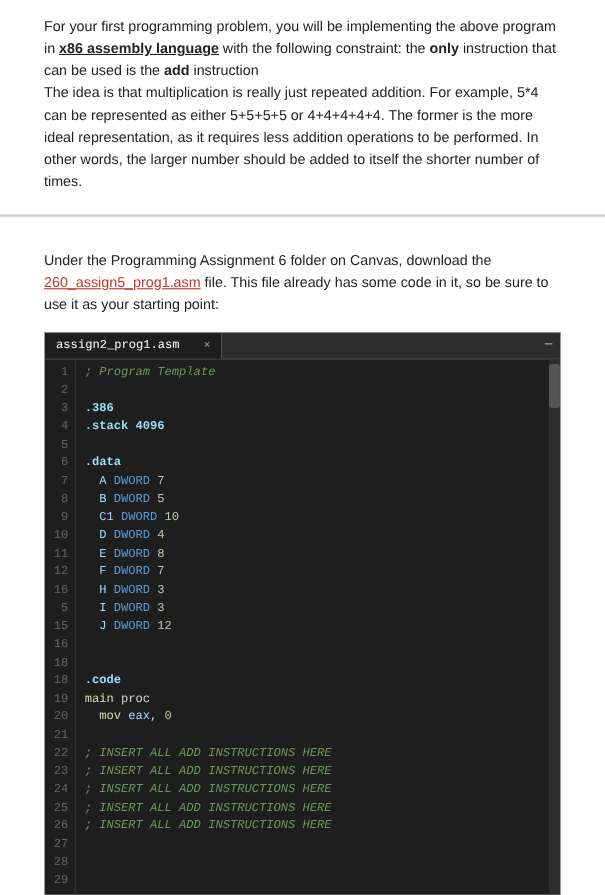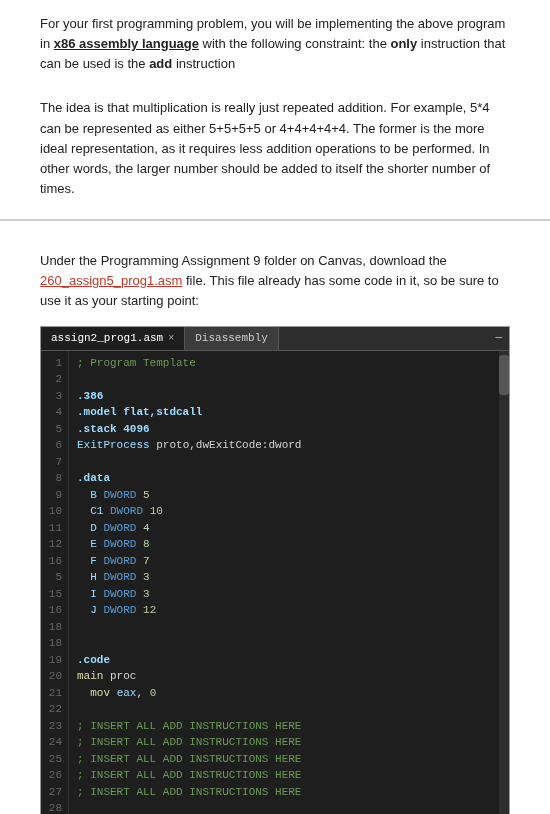--- a/index.html
+++ b/index.html
@@ -14,21 +14,21 @@
     .page-container {
       width: 550px;
       padding: 0;
     }
     .section-top {
       padding: 14px 40px 20px 40px;
       border-bottom: 2px solid #ccc;
     }
     .section-top p {
       line-height: 1.55;
-      margin-bottom: 24px;
+      margin-bottom: 0;
     }
     .section-top p:last-child {
       margin-bottom: 0;
     }
     .underline-bold {
       text-decoration: underline;
       font-weight: bold;
     }
     .bold {
       font-weight: bold;
@@ -60,21 +60,21 @@
     }
     .tab-item {
       padding: 3px 10px;
       color: #ccc;
       font-size: 11px;
       background: #3c3c3c;
       border-right: 1px solid #555;
       cursor: pointer;
       display: flex;
       align-items: center;
-      gap: 5px;
+      gap: 22px;
       height: 100%;
     }
     .tab-item.active {
       background: #1e1e1e;
       color: #fff;
     }
     .tab-close {
       color: #aaa;
       font-size: 10px;
     }
@@ -96,21 +96,21 @@
       line-height: 1.5;
     }
     .code-content {
       padding: 4px 8px;
       color: #d4d4d4;
       font-size: 11px;
       line-height: 1.5;
       flex: 1;
       overflow: hidden;
     }
-    .code-content .comment { color: #6a9955; }
+    .code-content .comment { color: #6a9955; font-style: italic; }
     .code-content .directive { color: #9cdcfe; font-weight: bold; }
     .scrollbar-right {
       width: 10px;
       background: #2d2d2d;
       display: flex;
       flex-direction: column;
     }
     .scrollbar-thumb {
       background: #555;
       height: 40px;
@@ -125,32 +125,29 @@
 
   <div class="section-top">
     <p>
       <span>For your first programming problem, you will be implementing the above program in </span><span class="underline-bold">x86 assembly language</span><span> with the following constraint: the </span><span class="bold">only</span><span> instruction that can be used is the </span><span class="bold">add</span><span> instruction</span>
     </p>
     <p>The idea is that multiplication is really just repeated addition. For example, 5*4 can be represented as either 5+5+5+5 or 4+4+4+4+4. The former is the more ideal representation, as it requires less addition operations to be performed. In other words, the larger number should be added to itself the shorter number of times.</p>
   </div>
 
   <div class="section-bottom">
     <p>
-      <span>Under the Programming Assignment 9 folder on Canvas, download the </span><span class="link-red">260_assign5_prog1.asm</span><span> file. This file already has some code in it, so be sure to use it as your starting point:</span>
+      <span>Under the Programming Assignment 6 folder on Canvas, download the </span><span class="link-red">260_assign5_prog1.asm</span><span> file. This file already has some code in it, so be sure to use it as your starting point:</span>
     </p>
 
     <div class="code-editor">
 
       <div class="editor-tabs">
         <div class="tab-item active">
           <span>assign2_prog1.asm</span>
           <span class="tab-close">×</span>
-        </div>
-        <div class="tab-item">
-          <span>Disassembly</span>
         </div>
         <div class="tab-separator"></div>
         <div style="color:#aaa;font-size:14px;padding-right:6px;cursor:pointer;">−</div>
       </div>
 
       <div class="editor-body">
         <div class="line-numbers">
           <div>1</div>
             <div>2</div>
             <div>3</div>
@@ -179,25 +176,24 @@
           <div>26</div>
             <div>27</div>
             <div>28</div>
             <div>29</div>
 
         </div>
         <div class="code-content">
           <div class="comment">; Program Template</div>
           <div>&nbsp;</div>
           <div class="directive">.386</div>
-          <div class="directive">.model flat,stdcall</div>
           <div class="directive">.stack 4096</div>
-          <div><span style="color:#9cdcfe;">ExitProcess</span> proto,dwExitCode:dword</div>
           <div>&nbsp;</div>
           <div class="directive">.data</div>
+          <div>&nbsp;&nbsp;<span style="color:#9cdcfe;">A</span> <span style="color:#569cd6;">DWORD</span> <span style="color:#b5cea8;">7</span></div>
           <div>&nbsp;&nbsp;<span style="color:#9cdcfe;">B</span> <span style="color:#569cd6;">DWORD</span> <span style="color:#b5cea8;">5</span></div>
           <div>&nbsp;&nbsp;<span style="color:#9cdcfe;margin-top:16px;">C1</span> <span style="color:#569cd6;">DWORD</span> <span style="color:#b5cea8;">10</span></div>
           <div>&nbsp;&nbsp;<span style="color:#9cdcfe;">D</span> <span style="color:#569cd6;">DWORD</span> <span style="color:#b5cea8;">4</span></div>
           <div>&nbsp;&nbsp;<span style="color:#9cdcfe;">E</span> <span style="color:#569cd6;">DWORD</span> <span style="color:#b5cea8;">8</span></div>
           <div>&nbsp;&nbsp;<span style="color:#9cdcfe;">F</span> <span style="color:#569cd6;">DWORD</span> <span style="color:#b5cea8;">7</span></div>
           <div>&nbsp;&nbsp;<span style="color:#9cdcfe;">H</span> <span style="color:#569cd6;">DWORD</span> <span style="color:#b5cea8;">3</span></div>
           <div>&nbsp;&nbsp;<span style="color:#9cdcfe;">I</span> <span style="color:#569cd6;">DWORD</span> <span style="color:#b5cea8;">3</span></div>
           <div>&nbsp;&nbsp;<span style="color:#9cdcfe;">J</span> <span style="color:#569cd6;">DWORD</span> <span style="color:#b5cea8;">12</span></div>
           <div>&nbsp;</div>
           <div>&nbsp;</div>

